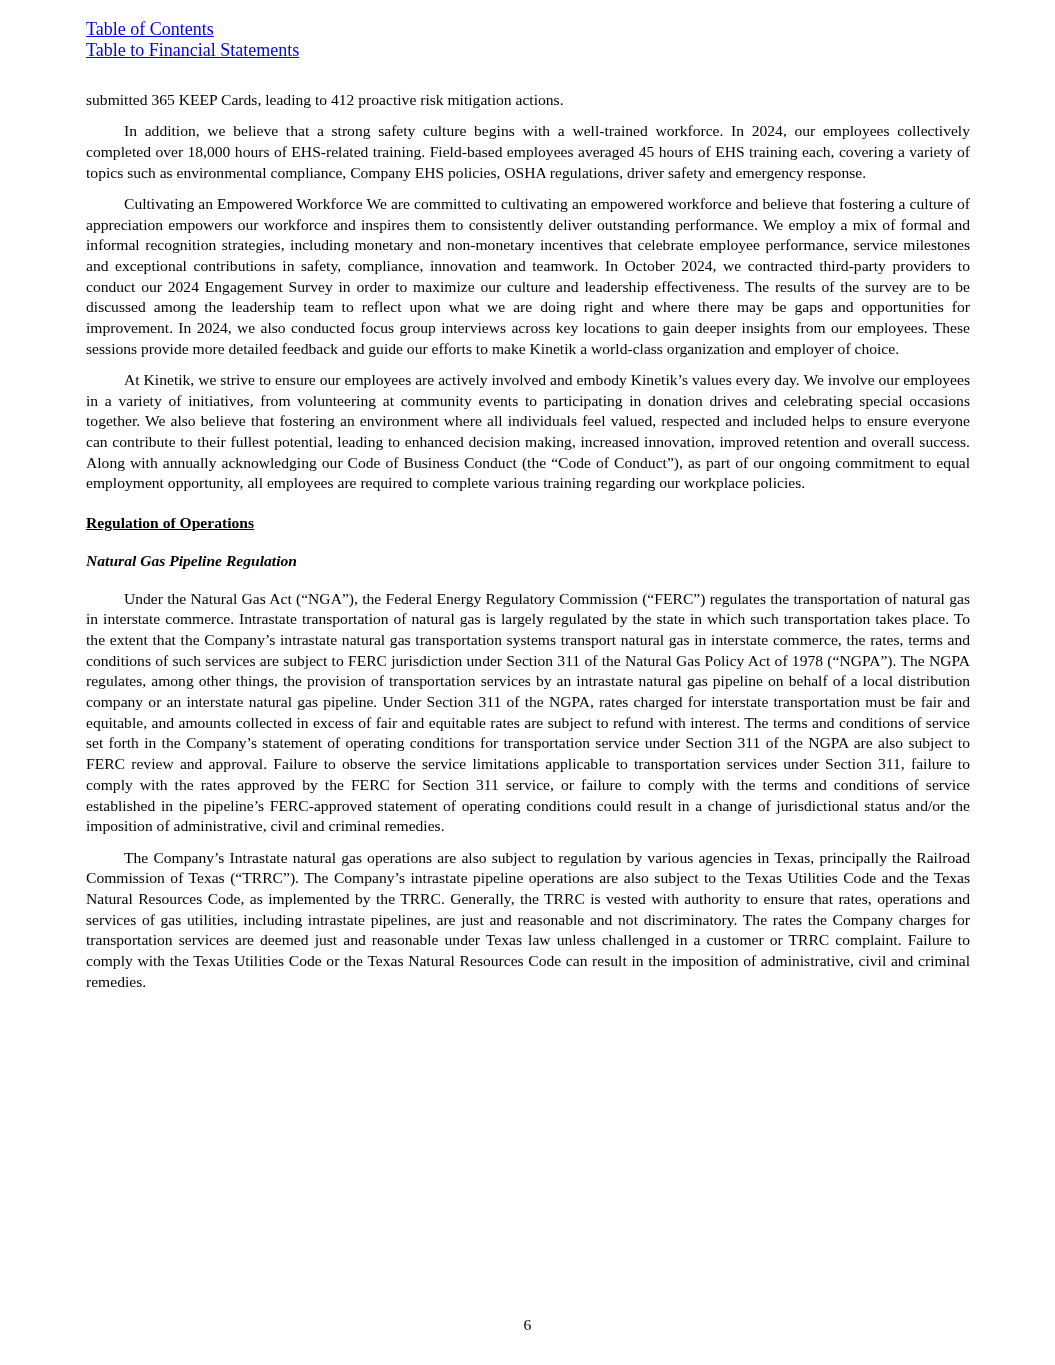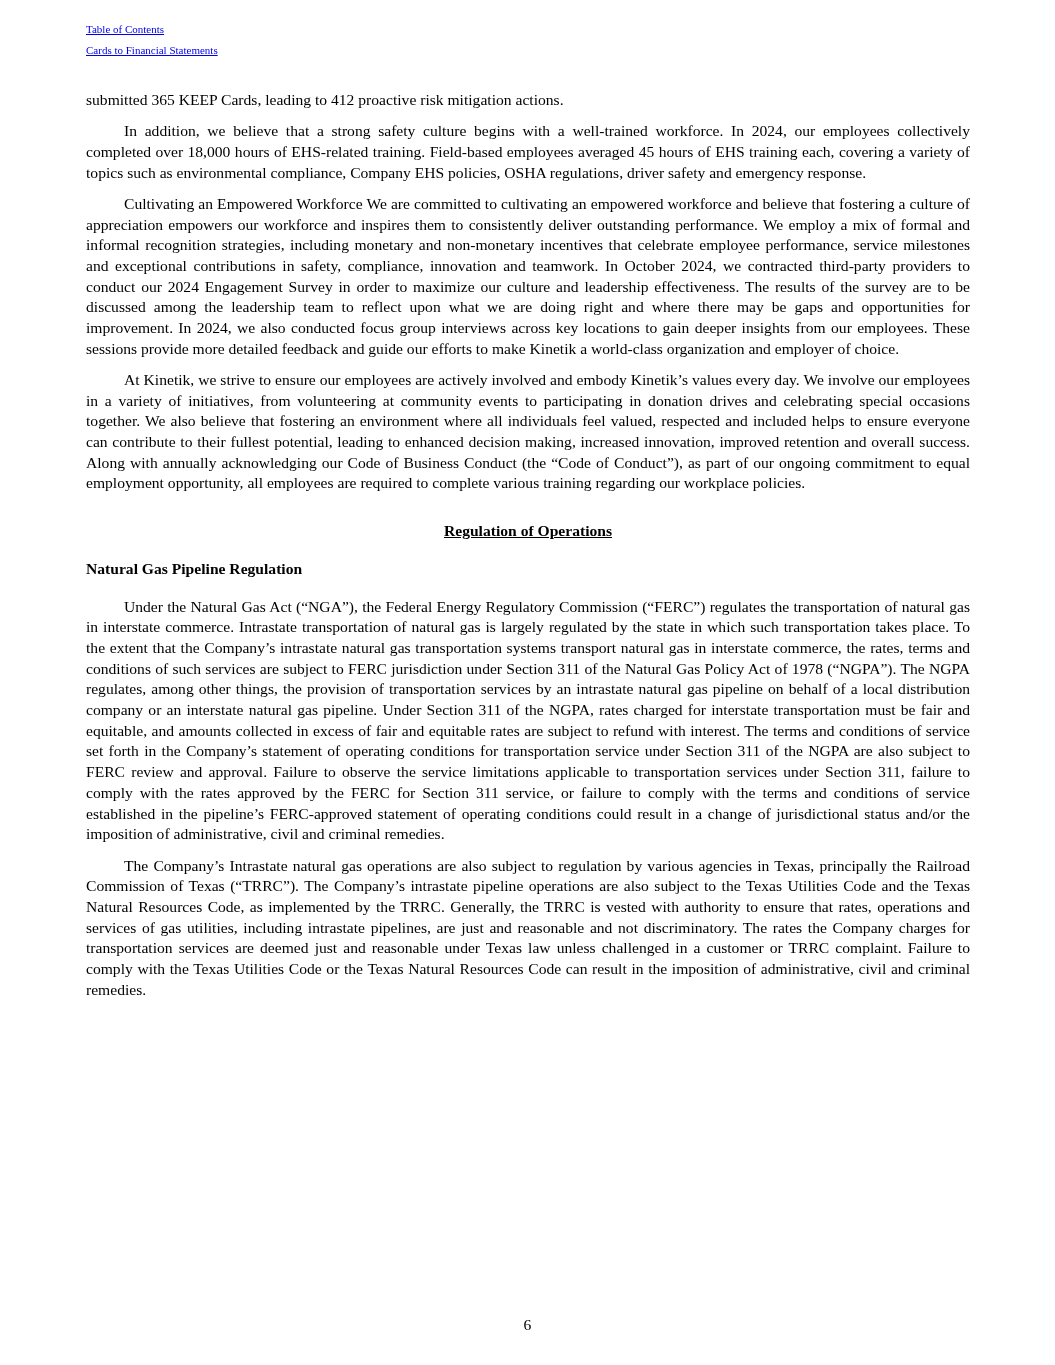--- a/index.html
+++ b/index.html
@@ -19,62 +19,62 @@
     .page {
       position: absolute;
       left: 86px;
       top: 19px;
       width: 884px;
     }
     .nav-links a {
       display: block;
       color: #0000ee;
       text-decoration: underline;
-      font-size: 11px;
+      font-size: 18px;
       line-height: 20.5px;
       cursor: pointer;
     }
     .content {
       margin-top: 30px;
     }
     p {
       margin: 0 0 10.5px 0;
       text-align: justify;
     }
     p.indent {
       text-indent: 38px;
     }
     .section-heading {
       font-weight: bold;
       text-decoration: underline;
-      margin: 27px 0 17px 0;
-      text-align: center;
+      margin: 19px 0 17px 0;
     }
     .sub-heading {
       font-weight: bold;
+      font-style: italic;
       margin: 0 0 17px 0;
     }
     .lead-italic {
     }
     .page-number {
       position: absolute;
       top: 1315px;
       left: 0;
       width: 1055px;
       text-align: center;
       font-size: 15.6px;
     }
   </style>
 </head>
 <body>
 
 <div class="page">
   <div class="nav-links">
     <a>Table of Contents</a>
-    <a>Cards to Financial Statements</a>
+    <a>Table to Financial Statements</a>
   </div>
 
   <div class="content">
     <p>submitted 365 KEEP Cards, leading to 412 proactive risk mitigation actions.</p>
 
     <p class="indent">In addition, we believe that a strong safety culture begins with a well-trained workforce. In 2024, our employees collectively completed over 18,000 hours of EHS-related training. Field-based employees averaged 45 hours of EHS training each, covering a variety of topics such as environmental compliance, Company EHS policies, OSHA regulations, driver safety and emergency response.</p>
 
     <p class="indent"><span class="lead-italic">Cultivating an Empowered Workforce</span><span> We are committed to cultivating an empowered workforce and believe that fostering a culture of appreciation empowers our workforce and inspires them to consistently deliver outstanding performance. We employ a mix of formal and informal recognition strategies, including monetary and non-monetary incentives that celebrate employee performance, service milestones and exceptional contributions in safety, compliance, innovation and teamwork. In October 2024, we contracted third-party providers to conduct our 2024 Engagement Survey in order to maximize our culture and leadership effectiveness. The results of the survey are to be discussed among the leadership team to reflect upon what we are doing right and where there may be gaps and opportunities for improvement. In 2024, we also conducted focus group interviews across key locations to gain deeper insights from our employees. These sessions provide more detailed feedback and guide our efforts to make Kinetik a world-class organization and employer of choice.</span></p>
 
     <p class="indent">At Kinetik, we strive to ensure our employees are actively involved and embody Kinetik’s values every day. We involve our employees in a variety of initiatives, from volunteering at community events to participating in donation drives and celebrating special occasions together. We also believe that fostering an environment where all individuals feel valued, respected and included helps to ensure everyone can contribute to their fullest potential, leading to enhanced decision making, increased innovation, improved retention and overall success. Along with annually acknowledging our Code of Business Conduct (the “Code of Conduct”), as part of our ongoing commitment to equal employment opportunity, all employees are required to complete various training regarding our workplace policies.</p>

